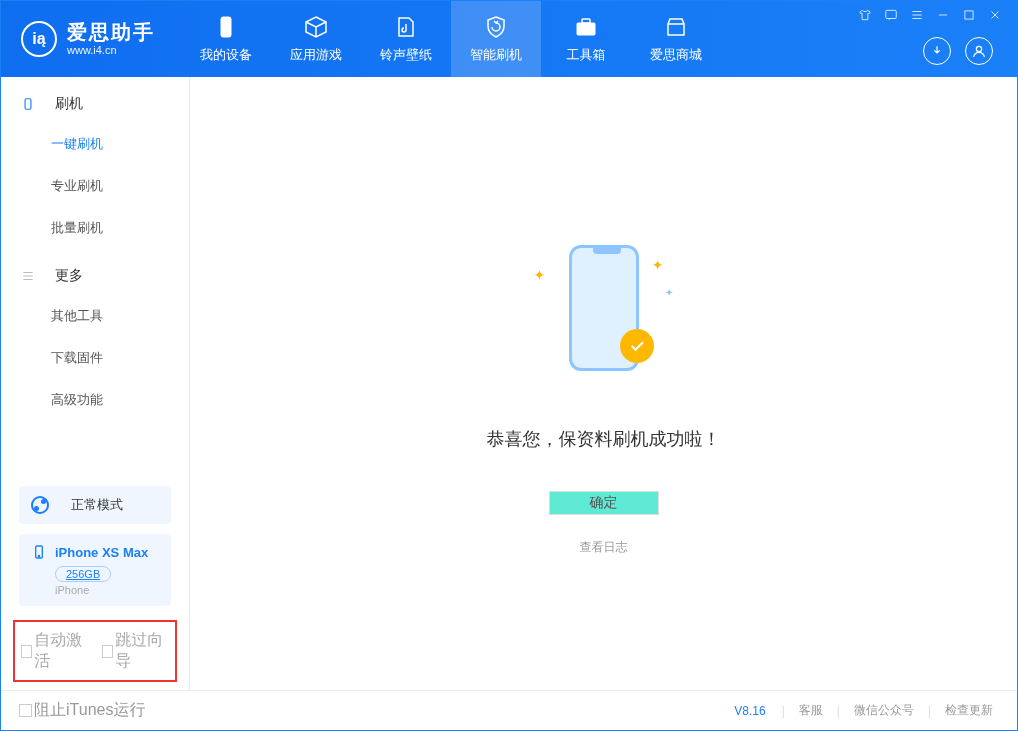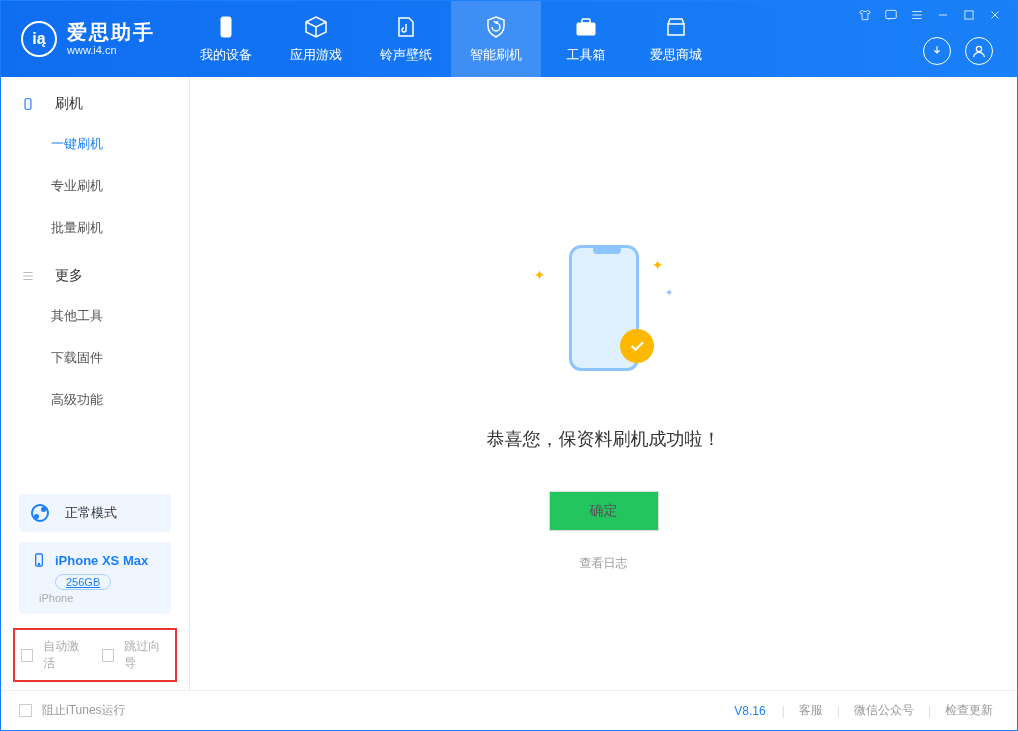--- a/index.html
+++ b/index.html
@@ -29,48 +29,48 @@
 
 .body { flex: 1; display: flex; overflow: hidden; }
 .sidebar { width: 189px; border-right: 1px solid #eaeaea; display: flex; flex-direction: column; }
 .side-section { padding-top: 18px; }
 .side-header { display: flex; align-items: center; padding: 0 20px 10px 20px; font-size: 14px; color: #333; gap:20px;}
 .side-header svg { width:14px; height:14px; }
 .side-items { }
 .side-item { padding: 12px 20px 12px 50px; font-size: 13px; color: #555; cursor: pointer; }
 .side-item.active { color: #1a80f8; }
 .side-spacer { flex: 1; }
-.mode-box { margin: 0 18px 10px 18px; background: #f0f6ff; border-radius: 4px; padding: 10px 12px; display: flex; align-items: center; gap: 16px; }
+.mode-box { margin: 0 18px 10px 18px; background: #f0f6ff; border-radius: 4px; padding: 10px 12px; display: flex; align-items: center; gap: 22px; }
 .mode-icon { width: 18px; height: 18px; border: 2px solid #1a80f8; border-radius: 50%; position:relative; }
 .mode-icon::before, .mode-icon::after { content:''; position:absolute; background:#1a80f8; width:5px; height:5px; border-radius:50%; }
 .mode-icon::before { top:1px; left:8px; }
 .mode-icon::after { bottom:1px; right:8px; }
 .device-box { margin: 0 18px 14px 18px; background: #f0f6ff; border-radius: 4px; padding: 10px 12px; }
 .device-row { display: flex; align-items: center; gap: 8px; }
 .device-icon { width: 16px; height: 16px; }
 .device-name { color: #1a80f8; font-weight: bold; font-size: 13px; }
 .device-cap { display: inline-block; border: 1px solid #a8cfff; color: #1a80f8; border-radius: 10px; padding: 1px 10px; font-size: 11px; margin: 6px 0 2px 24px; text-decoration: underline; }
-.device-type { color: #aaa; font-size: 11px; margin-left: 8px; }
+.device-type { color: #aaa; font-size: 11px; margin-left: 24px; }
 .options-row { border: 2px solid #e33; margin: 0 12px 8px 12px; padding: 8px 6px; display: flex; gap: 14px; align-items: center; }
-.chk { display: flex; align-items: center; gap: 10px; color: #aaa; font-size: 12px; cursor:pointer; }
+.chk { display: flex; align-items: center; gap: 2px; color: #aaa; font-size: 16px; cursor:pointer; }
 .chk-box { width: 13px; height: 13px; border: 1px solid #ccc; background:#fff; }
 
 
 .main { flex: 1; display: flex; flex-direction: column; align-items: center; justify-content: flex-start; padding-top: 160px; }
 .illus { width: 220px; height: 150px; position: relative; margin-bottom: 40px; }
 .phone { width: 70px; height: 126px; border: 3px solid #8ec4ff; border-radius: 12px; background: #dff0ff; position: absolute; left: 75px; top: 8px; }
 .phone-notch { width: 28px; height: 6px; background: #8ec4ff; border-radius: 0 0 4px 4px; position:absolute; top:0; left:21px; }
 .check-badge { width: 34px; height: 34px; background: #ffb800; border-radius: 50%; position: absolute; right: 60px; bottom: 24px; display:flex; align-items:center; justify-content:center; }
 .check-badge svg { width: 18px; height: 18px; stroke:#fff; fill:none; stroke-width:3; }
 .sparkle { position:absolute; color:#ffb800; font-size:14px; }
 .sparkle.s1 { left: 40px; top: 30px; }
 .sparkle.s2 { right: 40px; top: 50px; color:#8ec4ff; font-size:10px; }
 .sparkle.s3 { right: 50px; top: 20px; }
 .msg { font-size: 18px; color: #333; margin-bottom: 40px; }
-.ok-btn { border: 1px solid #ddd; background: #22c55e; padding: 10px 40px; font-size: 14px; color: #555; cursor: pointer; margin-bottom: 24px; }
+.ok-btn { border: 1px solid #ddd; background: #5eead4; padding: 2px 40px; font-size: 14px; color: #555; cursor: pointer; margin-bottom: 24px; }
 .log-link { color: #999; font-size: 12px; cursor: pointer; }
 
 
 .footer { height: 40px; border-top: 1px solid #eee; display: flex; align-items: center; padding: 0 18px; font-size: 12px; color: #999; }
 .footer .chk { color:#999; }
 .footer-right { margin-left: auto; display: flex; align-items: center; gap: 8px; }
 .footer-ver { color:#1a80f8; margin-right: 8px; }
 .footer-link { color: #999; cursor: pointer; padding: 0 6px; }
 .footer-sep { color: #ddd; }
 </style>

